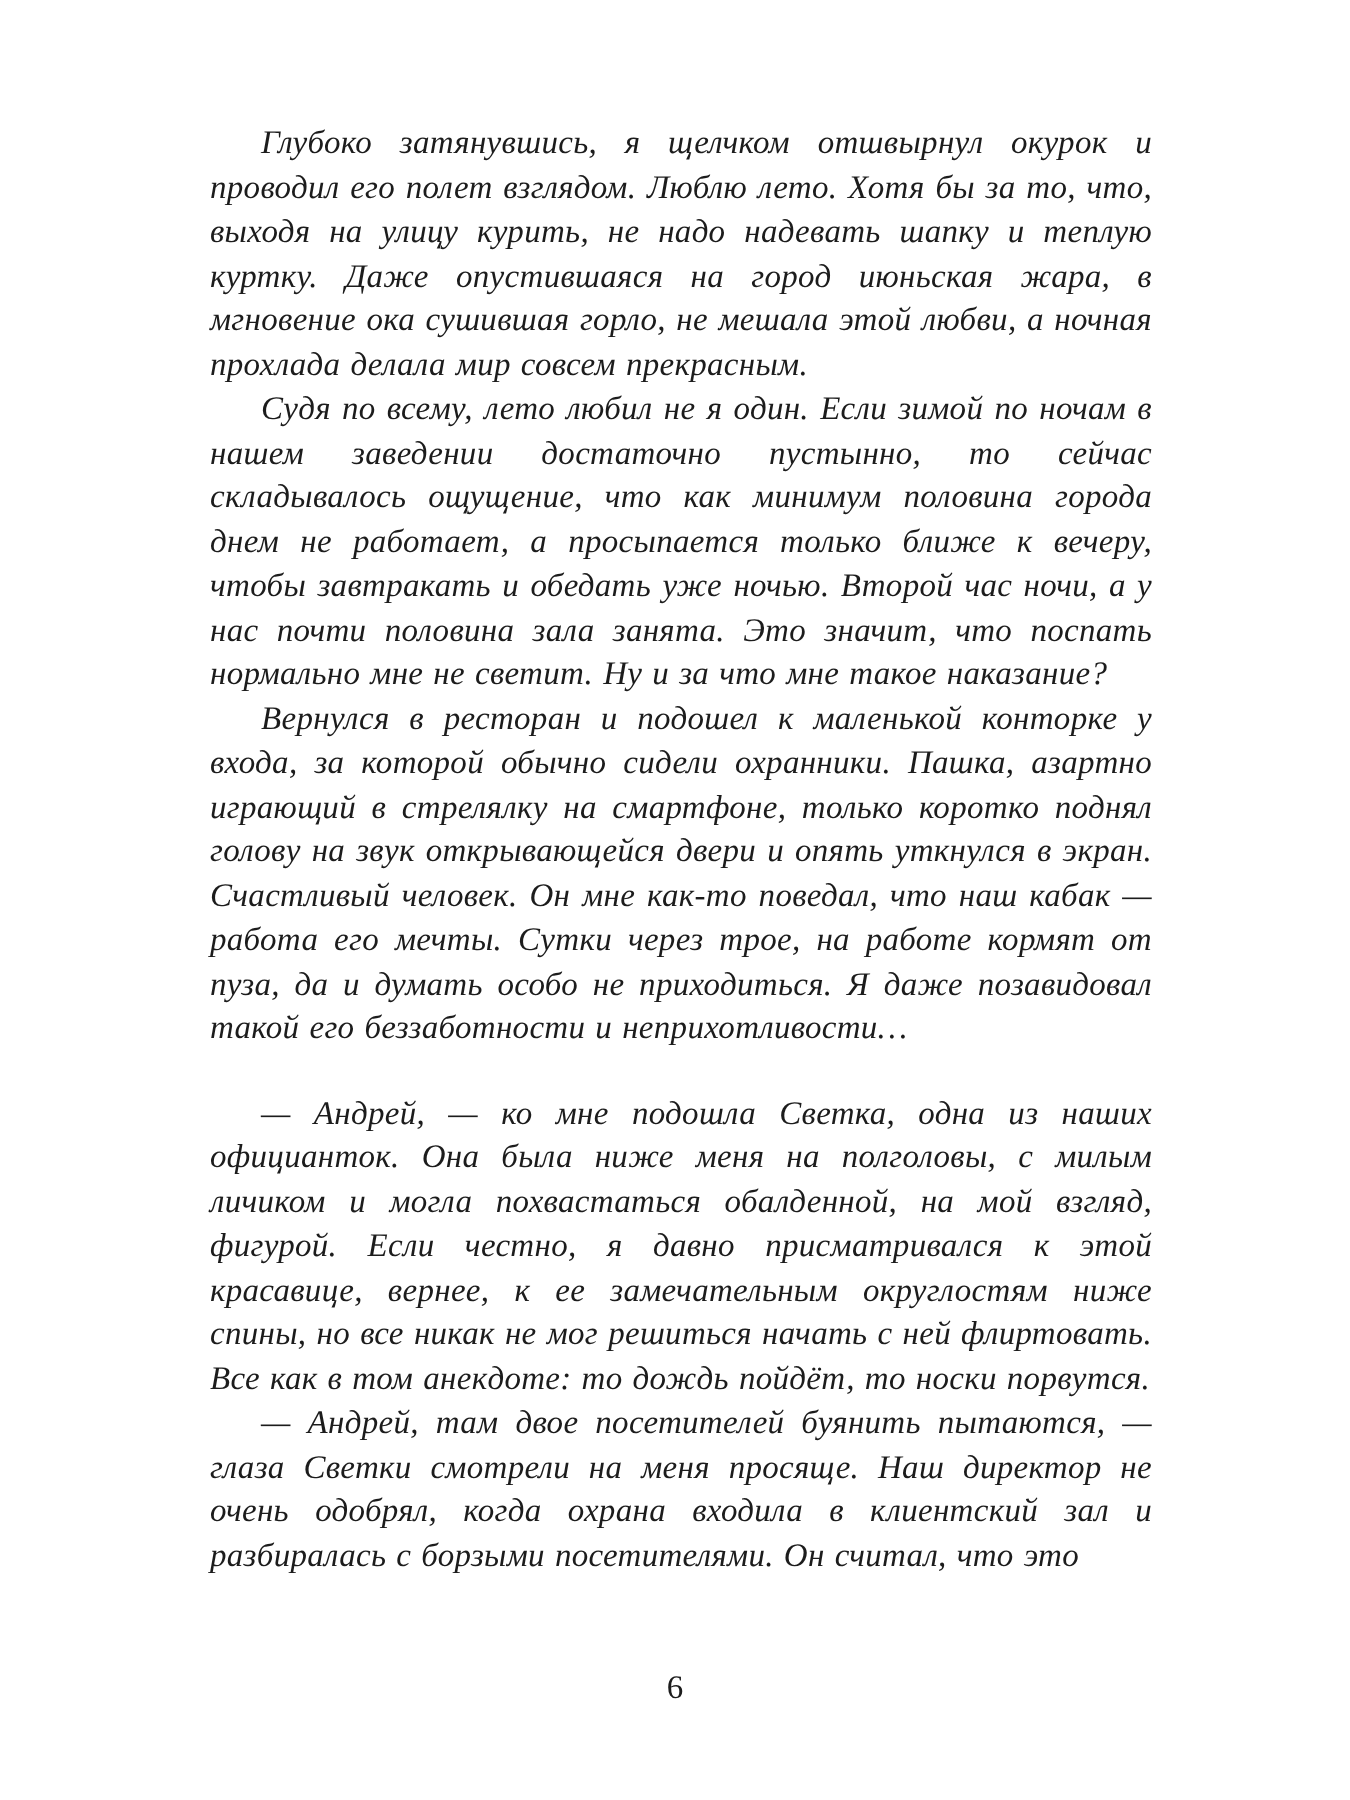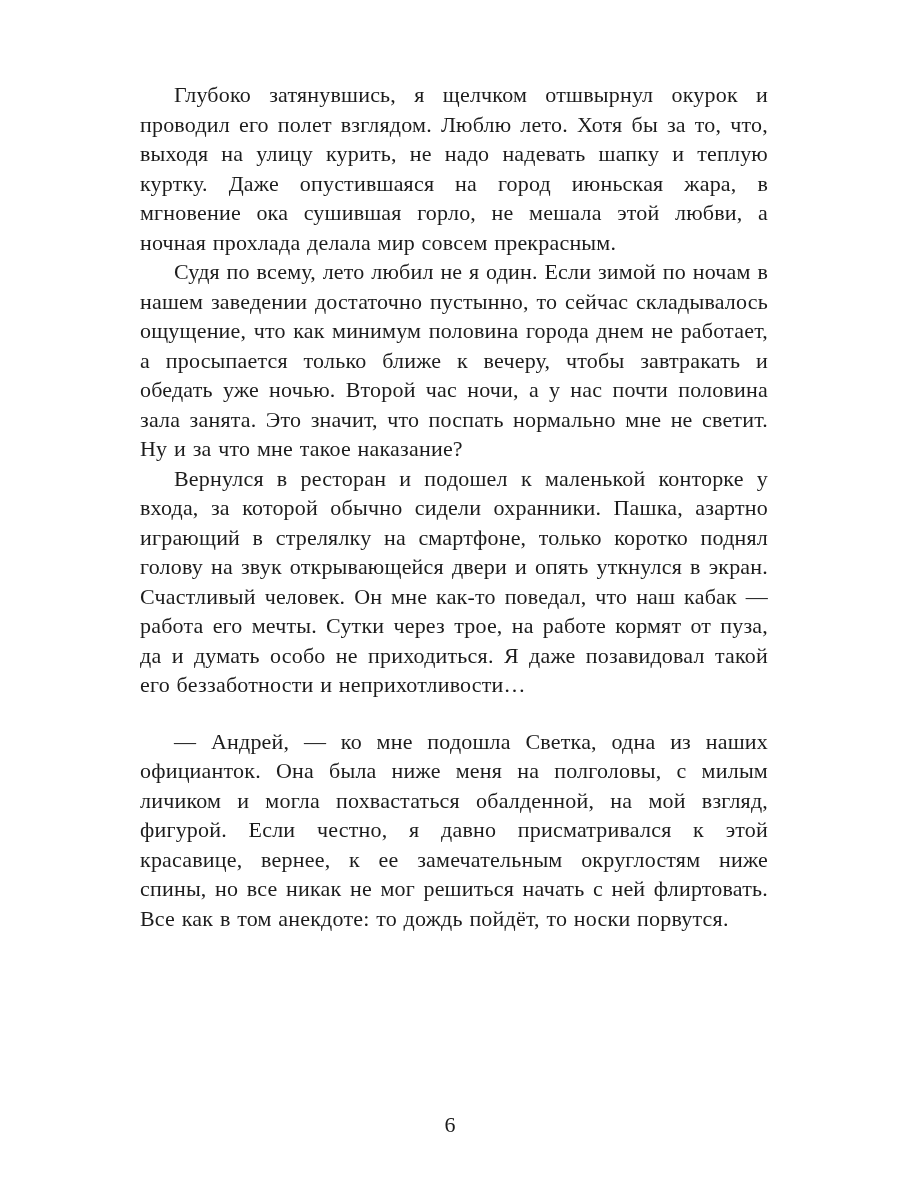--- a/index.html
+++ b/index.html
@@ -23,20 +23,21 @@
     width: 628px;
     font-size: 22px;
     line-height: 29.5px;
     text-align: justify;
     letter-spacing: 0.2px;
   }
   .para {
     margin: 0;
     text-indent: 34px;
     word-spacing: 1px;
+    font-style: italic;
   }
   .scene-break {
     height: 27px;
   }
   .page-number {
     position: absolute;
     left: 0;
     top: 1112px;
     width: 900px;
     text-align: center;
@@ -47,15 +48,16 @@
 </head>
 <body>
 
 <div class="book-page">
   <div class="text-block">
     <p class="para">Глубоко затянувшись, я щелчком отшвырнул окурок и проводил его полет взглядом. Люблю лето. Хотя бы за то, что, выходя на улицу курить, не надо надевать шапку и теплую куртку. Даже опустившаяся на город июньская жара, в мгновение ока сушившая горло, не мешала этой любви, а ночная прохлада делала мир совсем прекрасным.</p>
     <p class="para">Судя по всему, лето любил не я один. Если зимой по ночам в нашем заведении достаточно пустынно, то сейчас складывалось ощущение, что как минимум половина города днем не работает, а просыпается только ближе к вечеру, чтобы завтракать и обедать уже ночью. Второй час ночи, а у нас почти половина зала занята. Это значит, что поспать нормально мне не светит. Ну и за что мне такое наказание?</p>
     <p class="para">Вернулся в ресторан и подошел к маленькой конторке у входа, за которой обычно сидели охранники. Пашка, азартно играющий в стрелялку на смартфоне, только коротко поднял голову на звук открывающейся двери и опять уткнулся в экран. Счастливый человек. Он мне как-то поведал, что наш кабак — работа его мечты. Сутки через трое, на работе кормят от пуза, да и думать особо не приходиться. Я даже позавидовал такой его беззаботности и неприхотливости…</p>
     <div class="scene-break"></div>
     <p class="para">— Андрей, — ко мне подошла Светка, одна из наших официанток. Она была ниже меня на полголовы, с милым личиком и могла похвастаться обалденной, на мой взгляд, фигурой. Если честно, я давно присматривался к этой красавице, вернее, к ее замечательным округлостям ниже спины, но все никак не мог решиться начать с ней флиртовать. Все как в том анекдоте: то дождь пойдёт, то носки порвутся.</p>
+    <p class="para">— Андрей, там двое посетителей буянить пытаются, — глаза Светки смотрели на меня просяще. Наш директор не очень одобрял, когда охрана входила в клиентский зал и разбиралась с борзыми посетителями. Он считал, что это</p>
   </div>
   <div class="page-number">6</div>
 </div>
 
 </body></html>

